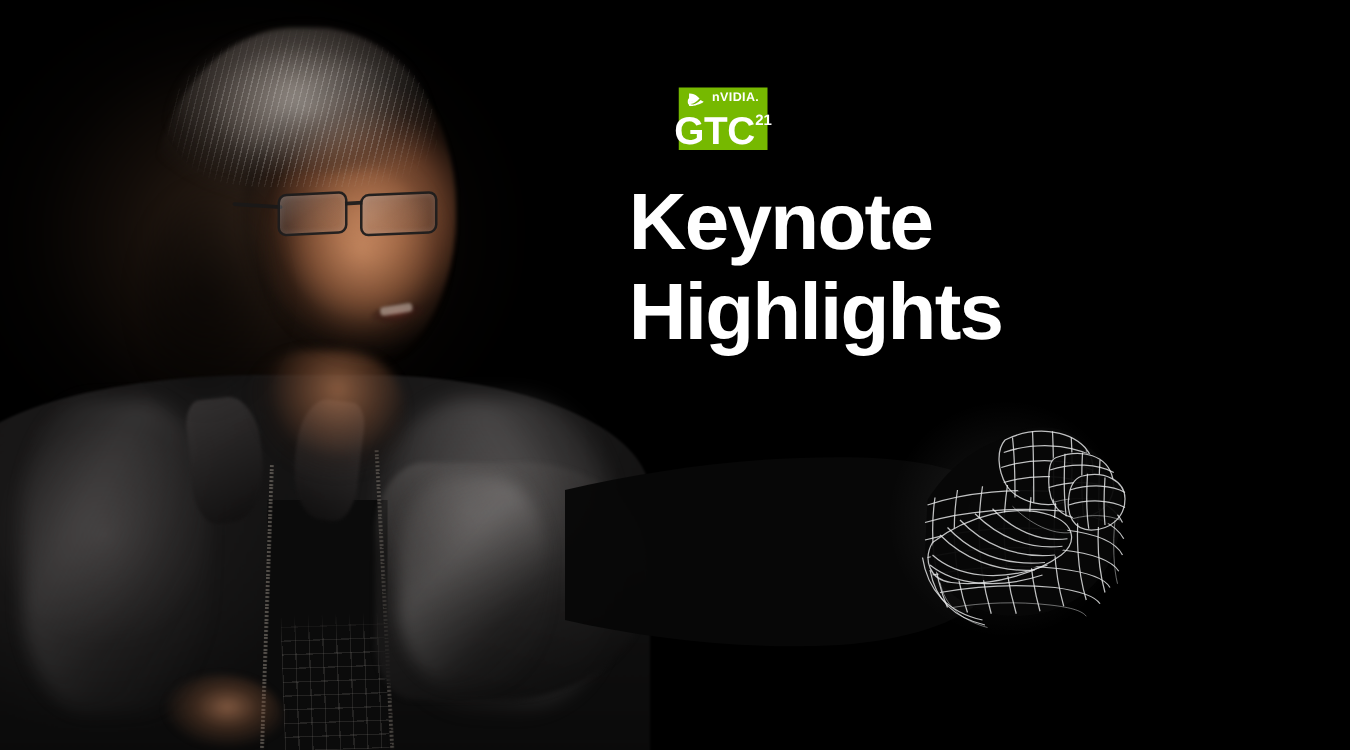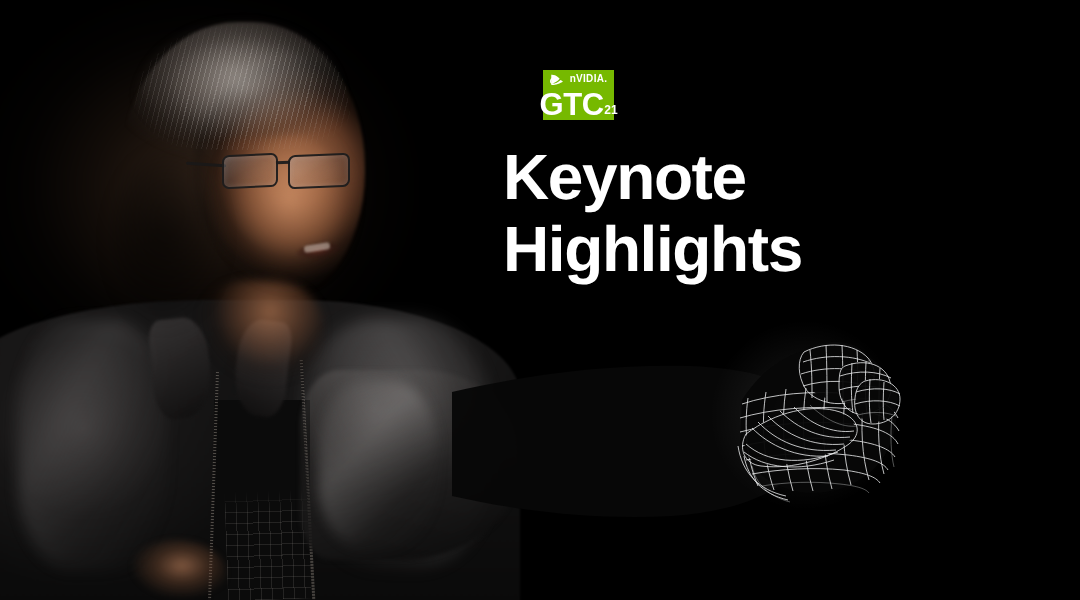--- a/index.html
+++ b/index.html
@@ -393,21 +393,21 @@
   }
   .gtc-main {
     font-size: 31px;
     font-weight: bold;
     letter-spacing: -0.4px;
     font-family: "Liberation Sans", sans-serif;
   }
   .gtc-year {
     font-size: 12px;
     font-weight: bold;
-    margin-top: 15px;
+    margin-top: 1px;
     margin-left: 0.5px;
     font-family: "Liberation Sans", sans-serif;
   }
 
   
   .headline {
     position: absolute;
     left: 503px;
     top: 142px;
     color: #ffffff;

